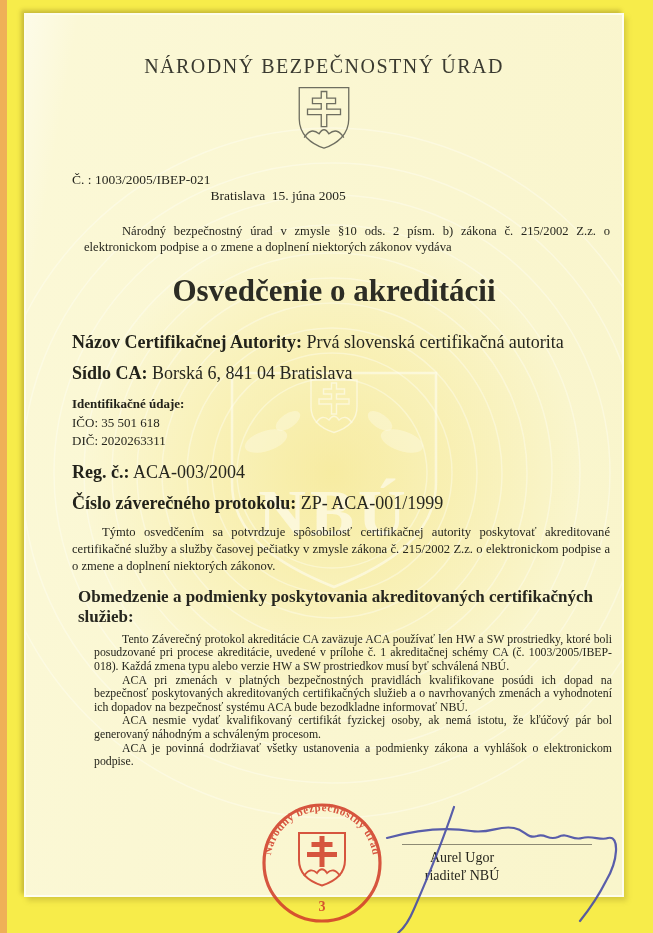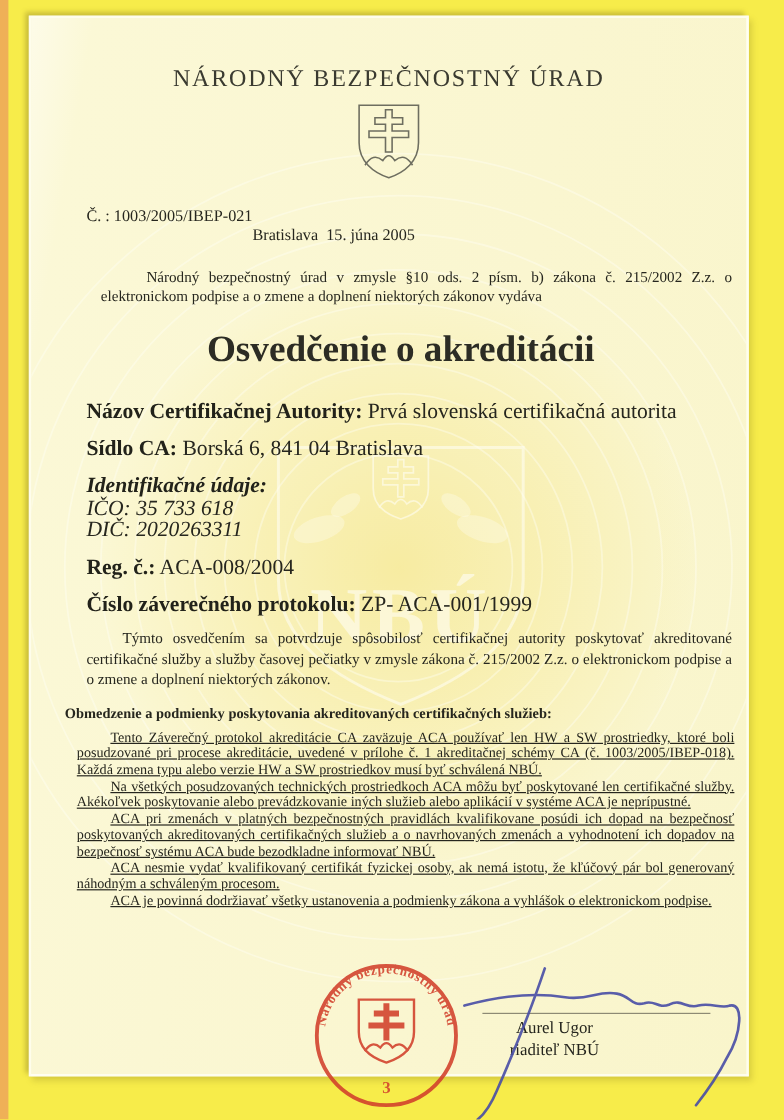--- a/index.html
+++ b/index.html
@@ -18,24 +18,24 @@
   .emblem{left:178px;top:348px;opacity:.7;}
   .content{position:relative;z-index:2;}
   .authority{padding-top:40px;text-align:center;font-size:20px;letter-spacing:1.5px;color:#3a3a30;}
   .coat{display:block;margin:8px auto 0;}
   .ref-row{display:flex;justify-content:flex-start;margin:20px 78px 0 46px;font-size:13.5px;}
   .date{white-space:pre;margin-top:16px;}
   .intro{margin:20px 12px 0 58px;font-size:12.6px;line-height:15.6px;text-align:justify;text-indent:38px;}
   .doc-title{margin:18px 0 0 0;text-align:center;font-size:31px;font-weight:bold;color:#2c2c24;padding-left:20px;}
   p.field{margin:13px 12px 0 46px;font-size:18px;line-height:18px;}
   p.field.first{margin-top:24px;}
-  .ident{margin:13px 12px 0 46px;font-size:18px;line-height:18.4px;font-style:italic;}
+  .ident{margin:13px 12px 0 46px;font-size:13px;line-height:18.4px;}
   .statement{margin:12px 12px 0 46px;font-size:12.6px;line-height:16.8px;text-align:justify;text-indent:30px;}
-  .cond-heading{margin:12px 12px 0 28px;font-size:12px;font-weight:bold;}
-  .conditions{margin:6px 10px 0 38px;font-size:11.8px;line-height:13.6px;text-align:justify;text-decoration:underline;}
+  .cond-heading{margin:12px 12px 0 52px;font-size:17px;font-weight:bold;}
+  .conditions{margin:6px 10px 0 68px;font-size:11.8px;line-height:13.6px;text-align:justify;}
   .conditions p{margin:0;text-indent:28px;}
   b{color:#22221a;}
   .stamp{position:absolute;left:234px;top:786px;width:124px;height:124px;z-index:3;opacity:.88;}
   .sig-line{position:absolute;left:376px;top:829px;width:190px;height:1px;background:#8d8a74;z-index:3;}
   .sig-name{position:absolute;left:346px;top:834px;width:180px;text-align:center;font-size:14px;line-height:18px;z-index:3;}
   .scribble{position:absolute;left:330px;top:766px;z-index:4;}
 </style>
 </head>
 <body>
 
@@ -96,36 +96,35 @@
     <p class="intro">Národný bezpečnostný úrad v zmysle §10 ods. 2 písm. b) zákona č. 215/2002 Z.z. o elektronickom podpise a o zmene a doplnení niektorých zákonov vydáva</p>
 
     <h1 class="doc-title">Osvedčenie o akreditácii</h1>
 
     <p class="field first"><b>Názov Certifikačnej Autority:</b> <span>Prvá slovenská certifikačná autorita</span></p>
 
     <p class="field"><b>Sídlo CA:</b> <span>Borská 6, 841 04 Bratislava</span></p>
 
     <div class="ident">
       <b>Identifikačné údaje:</b><br>
-      <span>IČO: 35 733 618</span><br>
+      <span>IČO: 35 501 618</span><br>
       <span>DIČ: 2020263311</span>
     </div>
 
-    <p class="field"><b>Reg. č.:</b> <span>ACA-008/2004</span></p>
+    <p class="field"><b>Reg. č.:</b> <span>ACA-003/2004</span></p>
 
     <p class="field"><b>Číslo záverečného protokolu:</b> <span>ZP- ACA-001/1999</span></p>
 
 
     <p class="statement">Týmto osvedčením sa potvrdzuje spôsobilosť certifikačnej autority poskytovať akreditované certifikačné služby a služby časovej pečiatky v zmysle zákona č. 215/2002 Z.z. o elektronickom podpise a o zmene a doplnení niektorých zákonov.</p>
 
     <div class="cond-heading">Obmedzenie a podmienky poskytovania akreditovaných certifikačných služieb:</div>
 
     <div class="conditions">
       <p>Tento Záverečný protokol akreditácie CA zaväzuje ACA používať len HW a SW prostriedky, ktoré boli posudzované pri procese akreditácie, uvedené v prílohe č. 1 akreditačnej schémy CA (č. 1003/2005/IBEP-018). Každá zmena typu alebo verzie HW a SW prostriedkov musí byť schválená NBÚ.</p>
-      <p>Na všetkých posudzovaných technických prostriedkoch ACA môžu byť poskytované len certifikačné služby. Akékoľvek poskytovanie alebo prevádzkovanie iných služieb alebo aplikácií v systéme ACA je neprípustné.</p>
       <p>ACA pri zmenách v platných bezpečnostných pravidlách kvalifikovane posúdi ich dopad na bezpečnosť poskytovaných akreditovaných certifikačných služieb a o navrhovaných zmenách a vyhodnotení ich dopadov na bezpečnosť systému ACA bude bezodkladne informovať NBÚ.</p>
       <p>ACA nesmie vydať kvalifikovaný certifikát fyzickej osoby, ak nemá istotu, že kľúčový pár bol generovaný náhodným a schváleným procesom.</p>
       <p>ACA je povinná dodržiavať všetky ustanovenia a podmienky zákona a vyhlášok o elektronickom podpise.</p>
     </div>
   </div>
 
   <div class="stamp">
     <svg width="124" height="124" viewBox="0 0 124 124">
       <circle cx="62" cy="62" r="58" fill="none" stroke="#d23f2b" stroke-width="3.2"></circle>
       <defs>

